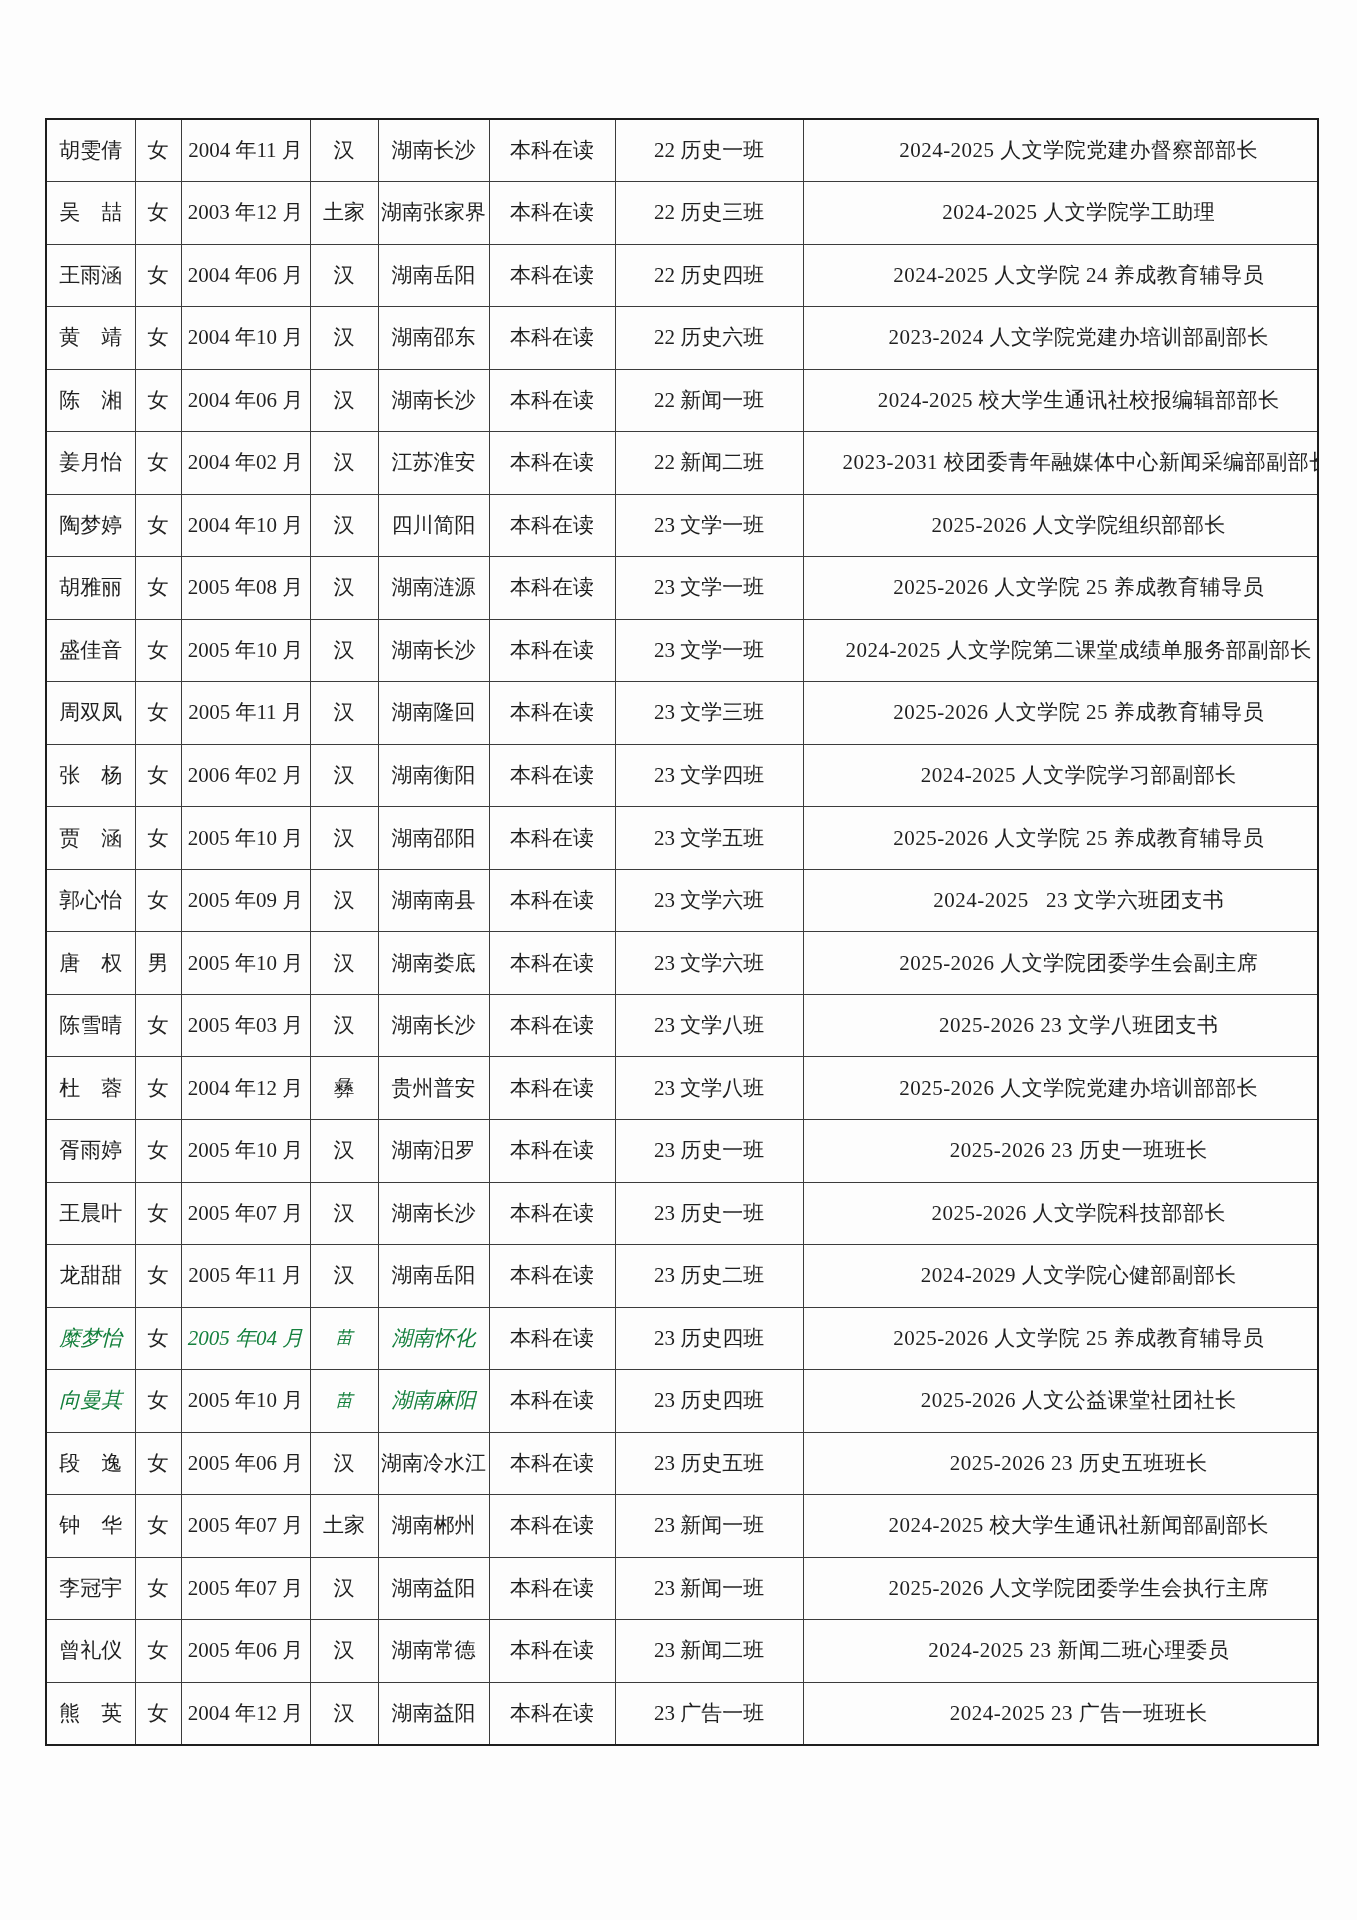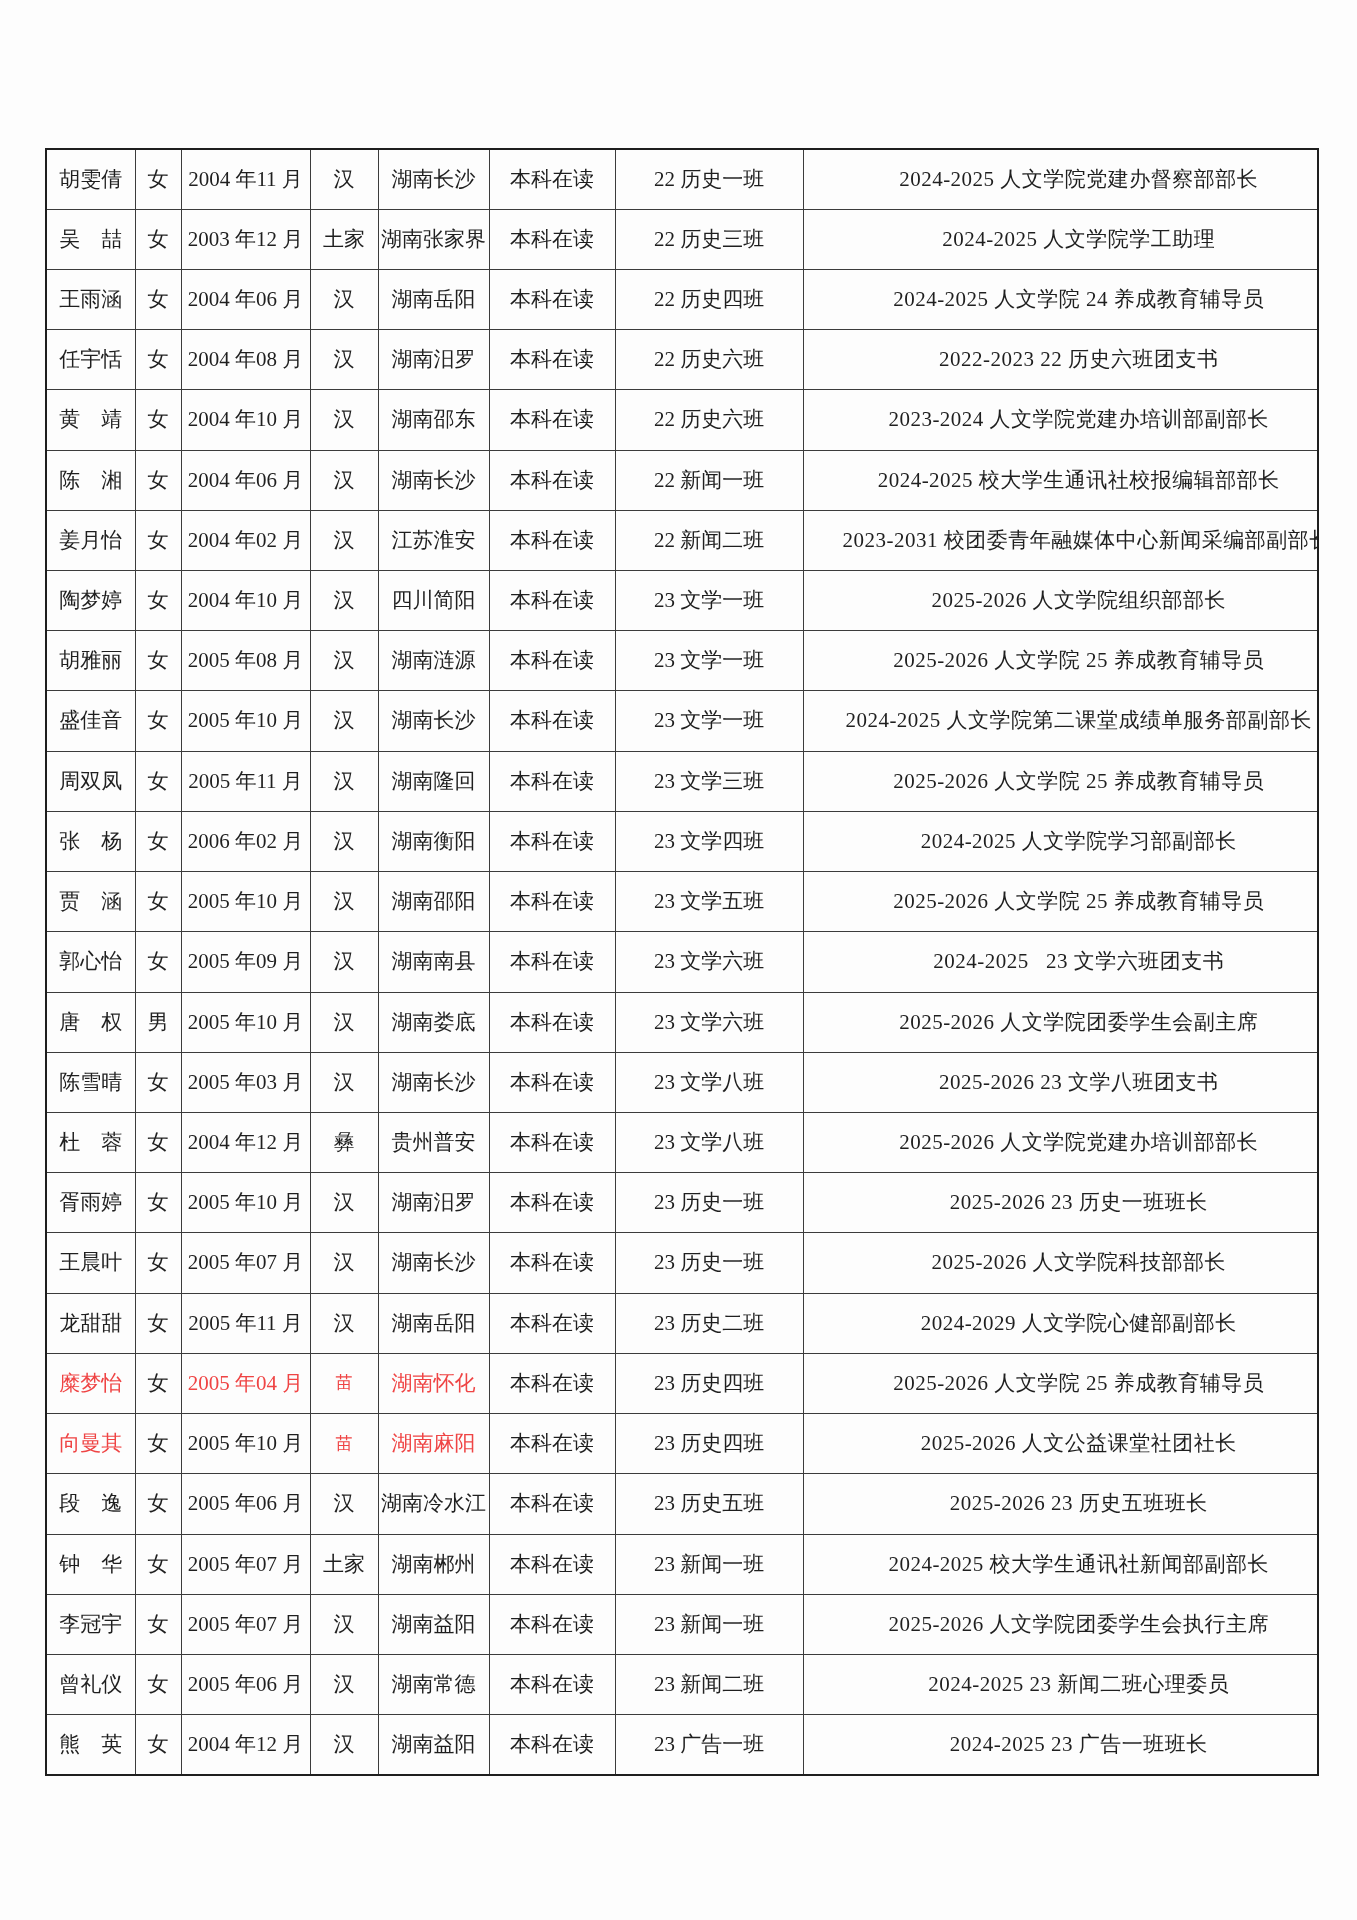--- a/index.html
+++ b/index.html
@@ -15,21 +15,21 @@
     overflow: hidden;
   }
   .page {
     position: relative;
     width: 1357px;
     height: 1920px;
   }
   table.roster {
     position: absolute;
     left: 45px;
-    top: 148px;
+    top: 118px;
     width: 1272px;
     height: 1628px;
     border-collapse: collapse;
     table-layout: fixed;
     border: 2px solid #1e1e1e;
   }
   table.roster td {
     border: 1px solid #3c3c3c;
     text-align: center;
     vertical-align: middle;
@@ -37,21 +37,22 @@
     line-height: 1.2;
     padding: 0 2px;
     white-space: pre;
     overflow: hidden;
     color: #1f1f1f;
   }
   table.roster tr {
     height: 56.14px;
   }
   table.roster td.muted {
-    color: #ef4444;
+    color: #15803d;
+    font-style: italic;
   }
   table.roster td.col-ethnicity.muted {
     font-size: 17px;
   }
   table.roster td.col-position {
     letter-spacing: 0.5px;
     padding-left: 39px;
   }
 </style>
 </head>
@@ -94,30 +95,20 @@
           <td class="col-name">王雨涵</td>
           <td class="col-gender">女</td>
           <td class="col-birth">2004 年06 月</td>
           <td class="col-ethnicity">汉</td>
           <td class="col-native_place">湖南岳阳</td>
           <td class="col-status">本科在读</td>
           <td class="col-class_name">22 历史四班</td>
           <td class="col-position">2024-2025 人文学院 24 养成教育辅导员</td>
         </tr>
         <tr>
-          <td class="col-name">任宇恬</td>
-          <td class="col-gender">女</td>
-          <td class="col-birth">2004 年08 月</td>
-          <td class="col-ethnicity">汉</td>
-          <td class="col-native_place">湖南汨罗</td>
-          <td class="col-status">本科在读</td>
-          <td class="col-class_name">22 历史六班</td>
-          <td class="col-position">2022-2023 22 历史六班团支书</td>
-        </tr>
-        <tr>
           <td class="col-name">黄　靖</td>
           <td class="col-gender">女</td>
           <td class="col-birth">2004 年10 月</td>
           <td class="col-ethnicity">汉</td>
           <td class="col-native_place">湖南邵东</td>
           <td class="col-status">本科在读</td>
           <td class="col-class_name">22 历史六班</td>
           <td class="col-position">2023-2024 人文学院党建办培训部副部长</td>
         </tr>
         <tr>

